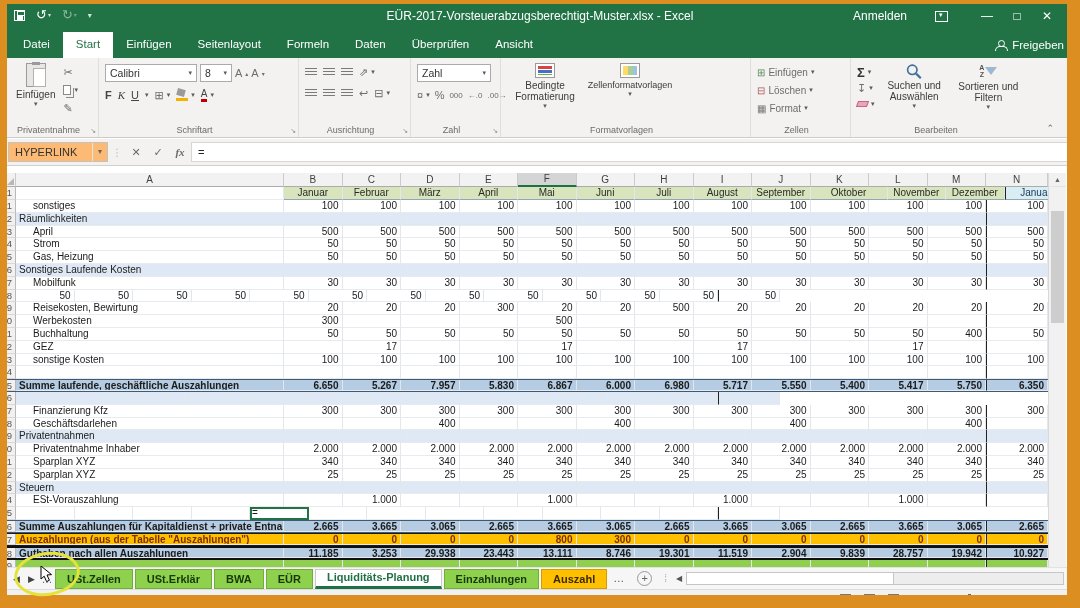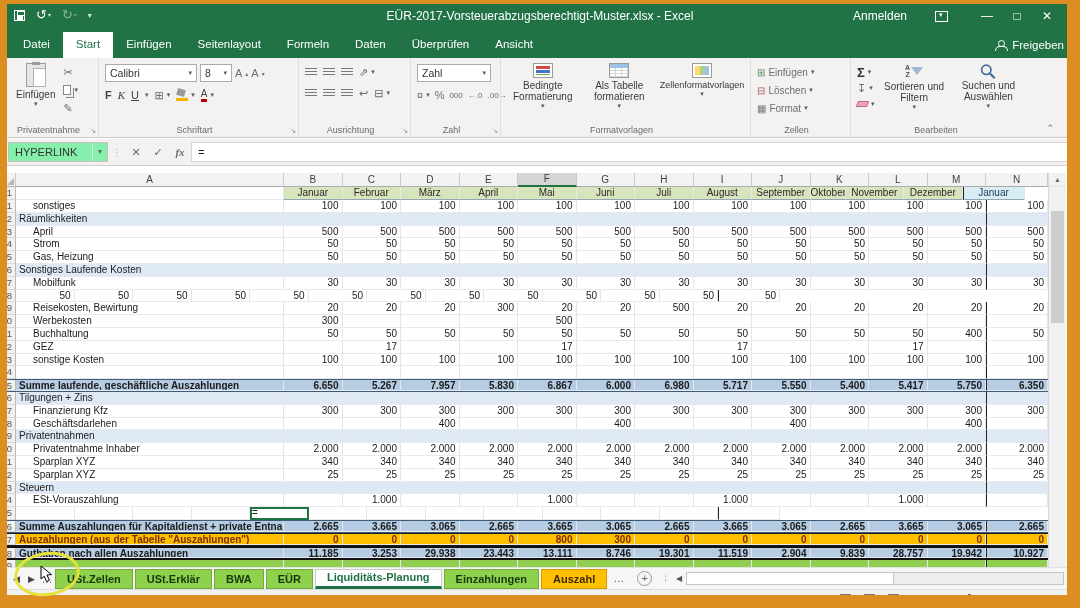--- a/index.html
+++ b/index.html
@@ -66,21 +66,21 @@
 .ic-cst::before{content:"";position:absolute;inset:2px;background:linear-gradient(to right,#FFD966 0 5px,#A9D08E 5px 10px,#9CC3E5 10px 16px)}
 .sigma{font-size:13px;color:#333;font-weight:bold}
 .i-erase{width:11px;height:6px;background:#EFA3B8;border:1px solid #c06a85;transform:skewX(-20deg)}
 .i-sort{display:flex;align-items:center;gap:1px;margin-bottom:2px;height:16px}
 .azl{font-size:7px;line-height:7px;color:#555;font-weight:bold}
 .funnel{width:0;height:0;border-left:6px solid transparent;border-right:6px solid transparent;border-top:8px solid #9FB8D1}
 .collapse{position:absolute;right:26px;bottom:4px;font-size:9px;color:#666}
 
 
 #fbar{left:0;top:139px;width:100%;height:27px;background:#F3F2F1;border-bottom:1px solid #D2D0CE;display:flex;align-items:center;padding-left:8px}
-.namebox{width:100px;height:20px;background:#86efac;border:1px solid #C4C2C0;display:flex;align-items:center;font-size:11px;color:#333;padding-left:6px;justify-content:space-between}
+.namebox{width:100px;height:20px;background:#fdba74;border:1px solid #C4C2C0;display:flex;align-items:center;font-size:11px;color:#333;padding-left:6px;justify-content:space-between}
 .nbdrop{width:15px;text-align:center;color:#666;font-size:8px;border-left:1px solid #E4E4E4;line-height:18px}
 .fsep{color:#b9b7b5;font-size:10px;margin:0 4px;letter-spacing:-1px}
 .fbtn{width:22px;text-align:center;font-size:11px;color:#6a6a6a}
 .fx{font-family:"Liberation Serif",serif;font-style:italic;font-weight:bold}
 .ffield{flex:1;height:20px;background:#fff;border:1px solid #D8D6D4;font-size:11px;color:#222;padding-left:6px;display:flex;align-items:center}
 
 
 #grid{left:0;top:173px;width:1048px;height:394px;overflow:hidden;background:#fff}
 .ghead{display:flex;height:14px}
 .gh{background:#F2F2F2;border-right:1px solid #CBCBCB;border-bottom:1px solid #ABABAB;font-size:10px;color:#3f3f3f;text-align:center;line-height:13px;flex:none}
@@ -278,25 +278,20 @@
       <div class="glabel">Zahl</div>
       <span class="launch">↘</span>
     </div>
 
     <div class="rg" style="width:250px">
       <div class="bigbtn" style="width:76px">
         <span class="sticon ic-cond"></span>
         <span>Bedingte Formatierung</span>
         <span class="caret">▾</span>
       </div>
-      <div class="bigbtn" style="width:76px">
-        <span class="sticon ic-tbl"></span>
-        <span>Als Tabelle formatieren</span>
-        <span class="caret">▾</span>
-      </div>
       <div class="bigbtn" style="width:84px">
         <span class="sticon ic-cst"></span>
         <span style="font-size:9px">Zellenformatvorlagen</span>
         <span class="caret">▾</span>
       </div>
       <div class="glabel">Formatvorlagen</div>
     </div>
 
     <div class="rg" style="width:100px">
       <div class="col2" style="gap:2px">
@@ -325,33 +320,33 @@
             <span class="sigma">Σ</span>
             <span class="caret">▾</span>
           </span>
         <span class="mini">↧<span class="caret">▾</span></span>
         <span class="mini">
             <span class="i-erase"></span>
             <span class="caret">▾</span>
           </span>
       </div>
       <div class="bigbtn" style="width:70px">
+        <svg width="18" height="17" viewBox="0 0 20 20">
+          <circle cx="8" cy="8" r="5.5" fill="none" stroke="#41719C" stroke-width="2"></circle>
+          <line x1="12.5" y1="12.5" x2="18" y2="18" stroke="#41719C" stroke-width="2.6"></line>
+        </svg>
+        <span>Suchen und Auswählen</span>
+        <span class="caret">▾</span>
+      </div>
+      <div class="bigbtn" style="width:70px">
         <span class="i-sort">
             <span class="azl">A<br>Z</span>
             <span class="funnel"></span>
           </span>
         <span>Sortieren und Filtern</span>
-        <span class="caret">▾</span>
-      </div>
-      <div class="bigbtn" style="width:70px">
-        <svg width="18" height="17" viewBox="0 0 20 20">
-          <circle cx="8" cy="8" r="5.5" fill="none" stroke="#41719C" stroke-width="2"></circle>
-          <line x1="12.5" y1="12.5" x2="18" y2="18" stroke="#41719C" stroke-width="2.6"></line>
-        </svg>
-        <span>Suchen und Auswählen</span>
         <span class="caret">▾</span>
       </div>
       <div class="glabel">Bearbeiten</div>
     </div>
 
     <span class="collapse">⌃</span>
   </div>
 
   <div class="ab" id="fbar">
     <div class="namebox">
@@ -390,21 +385,21 @@
         <div class="c lab" style="width:268px"></div>
         <div class="c mh" style="width:58.5px">Januar</div>
         <div class="c mh" style="width:58.5px">Februar</div>
         <div class="c mh" style="width:58.5px">März</div>
         <div class="c mh" style="width:58.5px">April</div>
         <div class="c mh" style="width:58.5px">Mai</div>
         <div class="c mh" style="width:58.5px">Juni</div>
         <div class="c mh" style="width:58.5px">Juli</div>
         <div class="c mh" style="width:58.5px">August</div>
         <div class="c mh" style="width:58.5px">September</div>
-        <div class="c mh" style="width:35px">Oktober</div>
+        <div class="c mh" style="width:77px">Oktober</div>
         <div class="c mh" style="width:58.5px">November</div>
         <div class="c mh" style="width:58.5px">Dezember</div>
         <div class="c mh nh nb" style="width:62px">Januar</div>
       </div>
       <div class="grow ">
         <div class="rh" style="width:16px">21</div>
         <div class="c lab ind" style="width:268px">sonstiges</div>
         <div class="c" style="width:58.5px">100</div>
         <div class="c" style="width:58.5px">100</div>
         <div class="c" style="width:58.5px">100</div>
@@ -651,21 +646,20 @@
         <div class="c" style="width:58.5px">6.980</div>
         <div class="c" style="width:58.5px">5.717</div>
         <div class="c" style="width:58.5px">5.550</div>
         <div class="c" style="width:58.5px">5.400</div>
         <div class="c" style="width:58.5px">5.417</div>
         <div class="c" style="width:58.5px">5.750</div>
         <div class="c nb" style="width:62px">6.350</div>
       </div>
       <div class="grow t-sec">
         <div class="rh" style="width:16px">36</div>
-        <div class="c lab" style="width:268px">Tilgungen + Zins</div>
         <div class="c" style="width:58.5px"></div>
         <div class="c" style="width:58.5px"></div>
         <div class="c" style="width:58.5px"></div>
         <div class="c" style="width:58.5px"></div>
         <div class="c" style="width:58.5px"></div>
         <div class="c" style="width:58.5px"></div>
         <div class="c" style="width:58.5px"></div>
         <div class="c" style="width:58.5px"></div>
         <div class="c" style="width:58.5px"></div>
         <div class="c" style="width:58.5px"></div>

